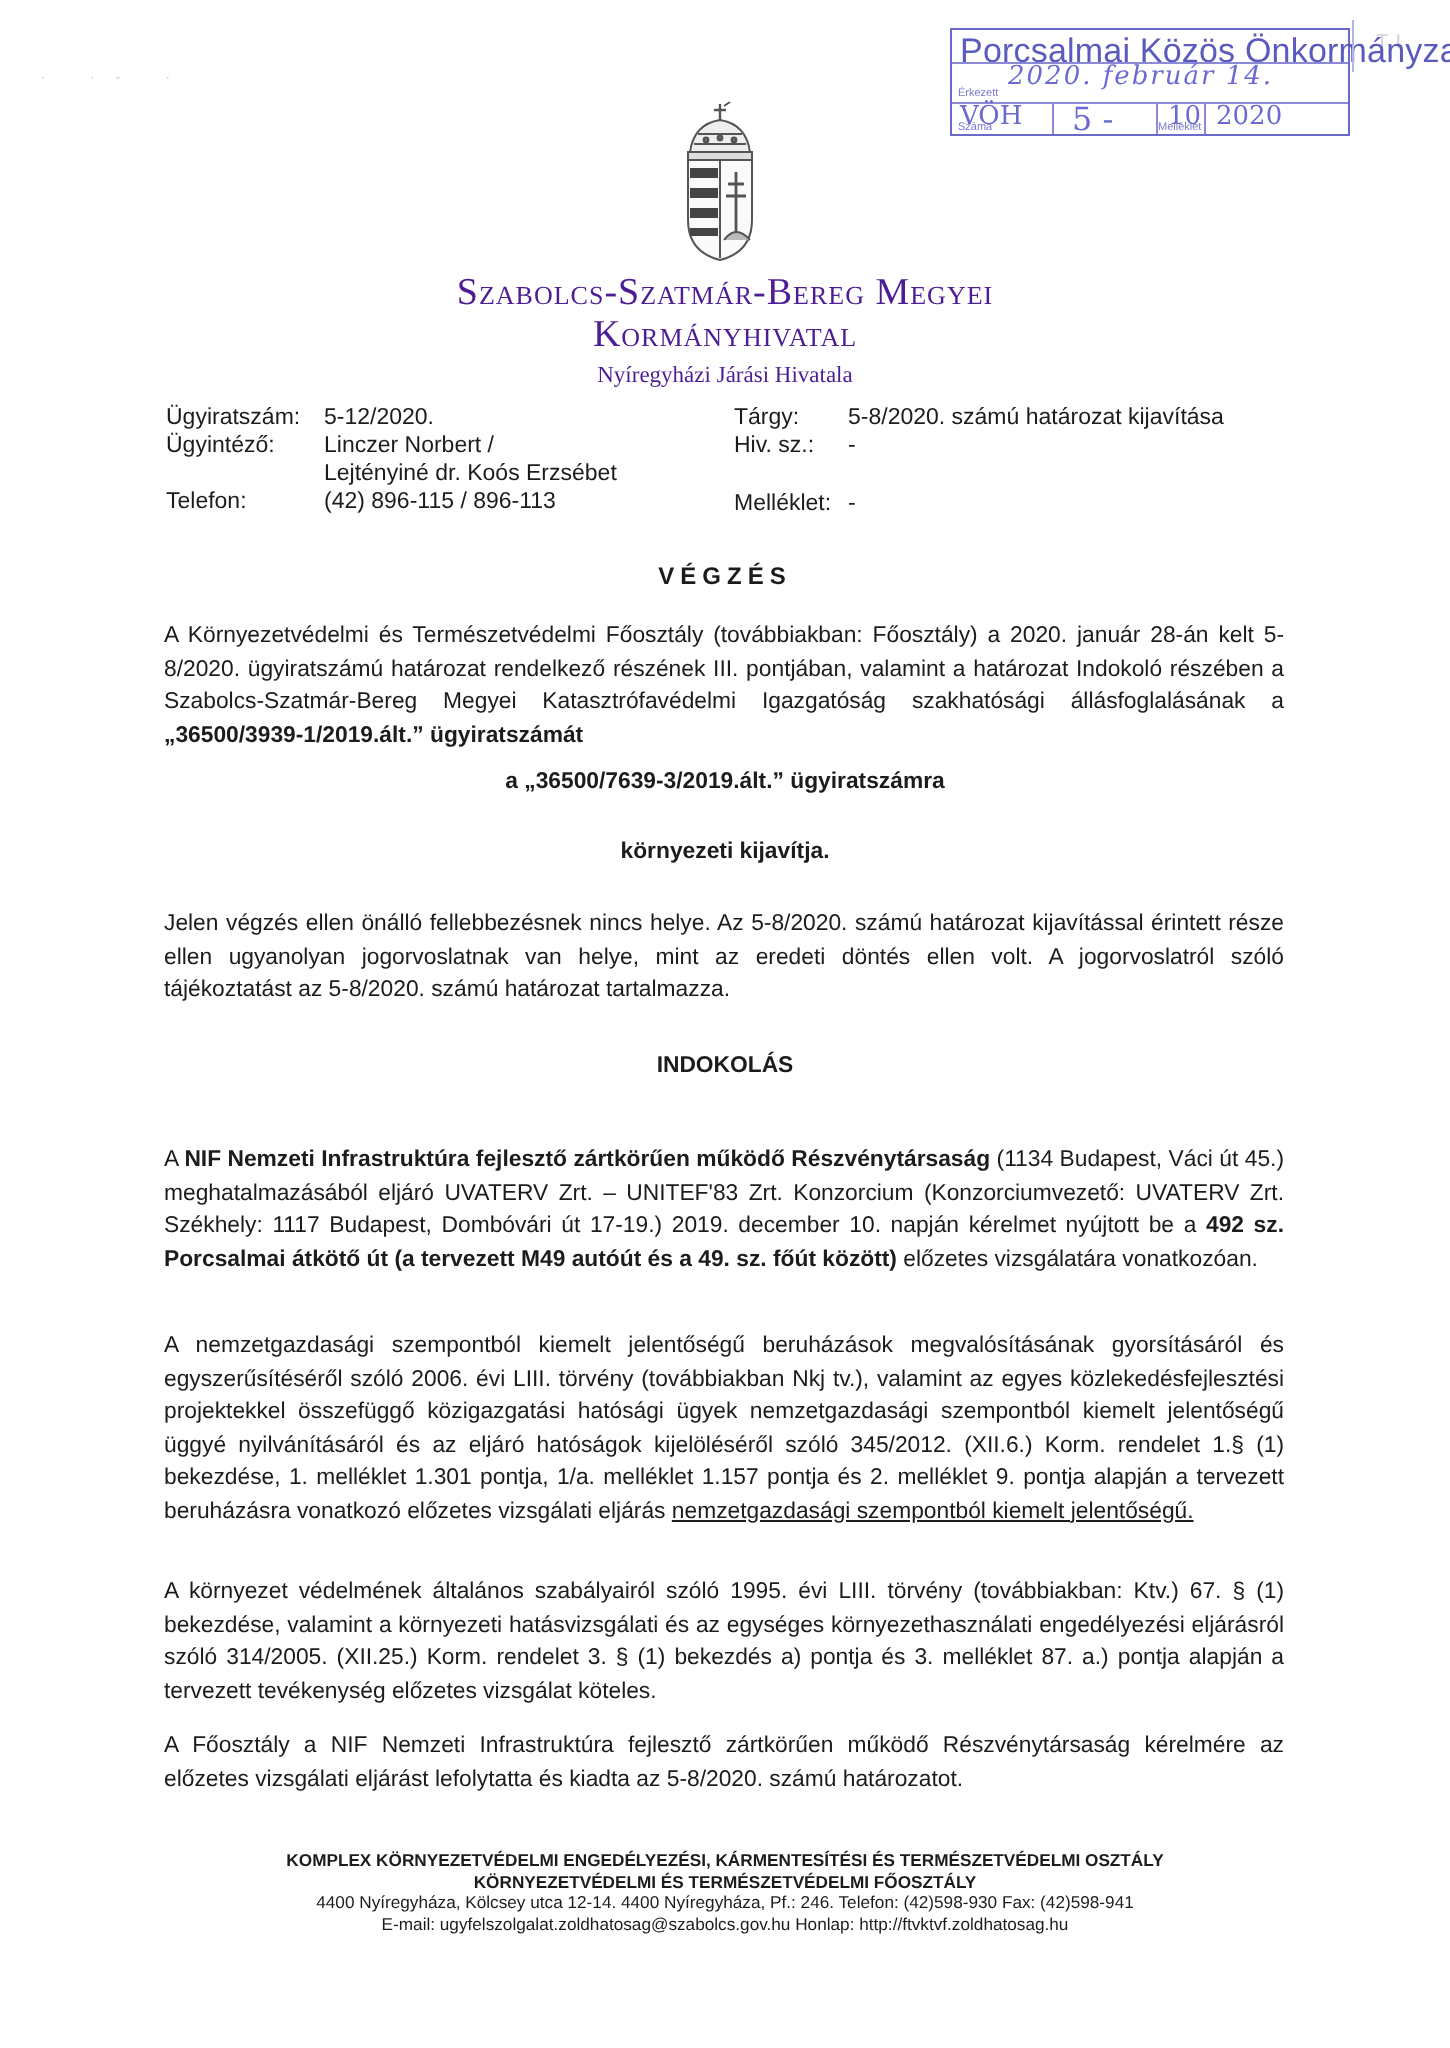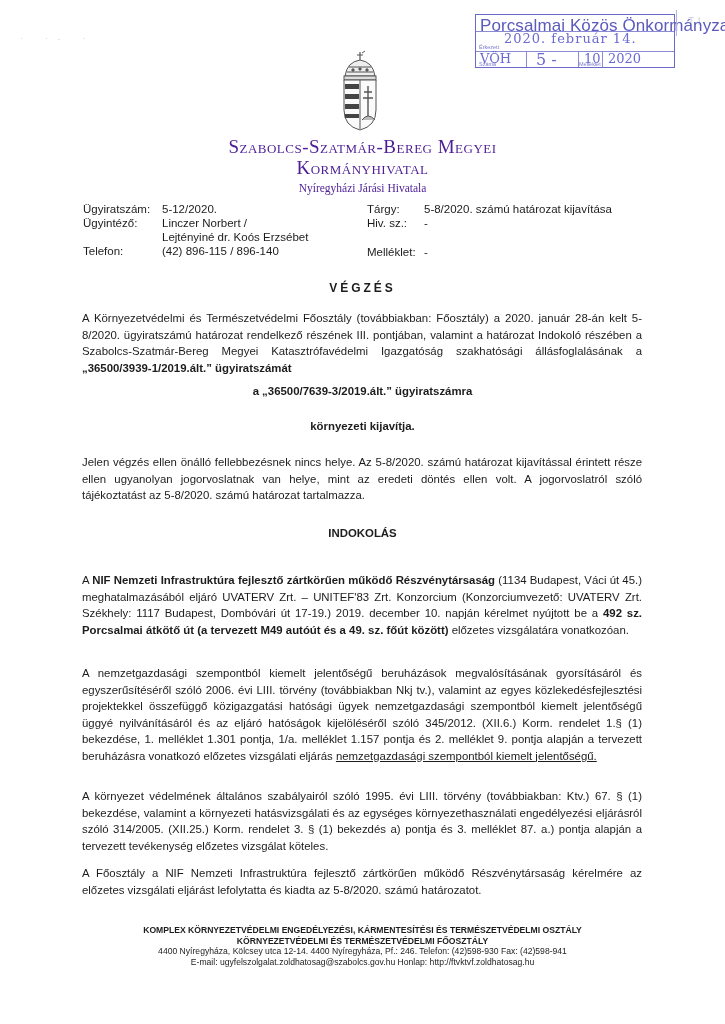--- a/index.html
+++ b/index.html
@@ -6,21 +6,21 @@
   body { width: 725px; height: 1024px; position: relative; overflow: hidden;
          font-family: "Liberation Sans", sans-serif; color: #1a1a1a; }
   .abs { position: absolute; }
 
   
   .stamp { left: 475px; top: 14px; width: 198px; height: 52px;
            border: 1.5px solid #6a6acb; color: #5b5bbd; font-family: "Liberation Sans", sans-serif; }
   .stamp-title { position: absolute; left: 4px; top: 1px; font-size: 17px; white-space: nowrap; letter-spacing: 0.1px; }
   .stamp-hline1 { position: absolute; left: 0; right: 0; top: 16px; border-top: 1px solid #8a8ad6; }
   .stamp-hline2 { position: absolute; left: 0; right: 0; top: 36px; border-top: 1px solid #8a8ad6; }
-  .stamp-date { position: absolute; left: 28px; top: 16px; font-family: "DejaVu Serif", serif; font-size: 13px; color: #6a6ad2; white-space: nowrap; letter-spacing: 1px; }
+  .stamp-date { position: absolute; left: 28px; top: 16px; font-family: "DejaVu Serif", serif; font-style: italic; font-size: 13px; color: #6a6ad2; white-space: nowrap; letter-spacing: 1px; }
   .stamp-lbl { position: absolute; font-size: 5.5px; color: #7a7ad0; }
   .stamp-cell { position: absolute; top: 36px; height: 16px; border-left: 1px solid #8a8ad6; }
   .stamp-hand { position: absolute; font-family: "DejaVu Serif", serif; font-size: 13px; color: #6a6ad2; white-space: nowrap; }
   .corner-mark { left: 688px; top: 16px; font-size: 10px; color: #cfcfd8; letter-spacing: 1px; }
   .scan-marks { left: 20px; top: 34px; font-size: 8px; color: #d0d0d0; letter-spacing: 10px; }
   .stamp-edge { left: 676px; top: 10px; width: 1px; height: 26px; background: #b4b4e0; }
 
   
   .crest { left: 333px; top: 50px; width: 54px; height: 82px; }
 
@@ -97,21 +97,21 @@
 <div class="abs org-title org-l1">Szabolcs-Szatmár-Bereg Megyei</div>
 <div class="abs org-title org-l2">Kormányhivatal</div>
 <div class="abs org-title org-sub">Nyíregyházi Járási Hivatala</div>
 
 <div class="abs meta" style="left:83px; top:203px;">Ügyiratszám:</div>
 <div class="abs meta" style="left:162px; top:203px;">5-12/2020.</div>
 <div class="abs meta" style="left:83px; top:217px;">Ügyintéző:</div>
 <div class="abs meta" style="left:162px; top:217px;">Linczer Norbert /</div>
 <div class="abs meta" style="left:162px; top:231px;">Lejtényiné dr. Koós Erzsébet</div>
 <div class="abs meta" style="left:83px; top:245px;">Telefon:</div>
-<div class="abs meta" style="left:162px; top:245px;">(42) 896-115 / 896-140</div>
+<div class="abs meta" style="left:162px; top:245px;">(42) 896-115 / 896-113</div>
 
 <div class="abs meta" style="left:367px; top:203px;">Tárgy:</div>
 <div class="abs meta" style="left:424px; top:203px;">5-8/2020. számú határozat kijavítása</div>
 <div class="abs meta" style="left:367px; top:217px;">Hiv. sz.:</div>
 <div class="abs meta" style="left:424px; top:217px;">-</div>
 <div class="abs meta" style="left:367px; top:246px;">Melléklet:</div>
 <div class="abs meta" style="left:424px; top:246px;">-</div>
 
 <div class="abs center vegzes">VÉGZÉS</div>
 

